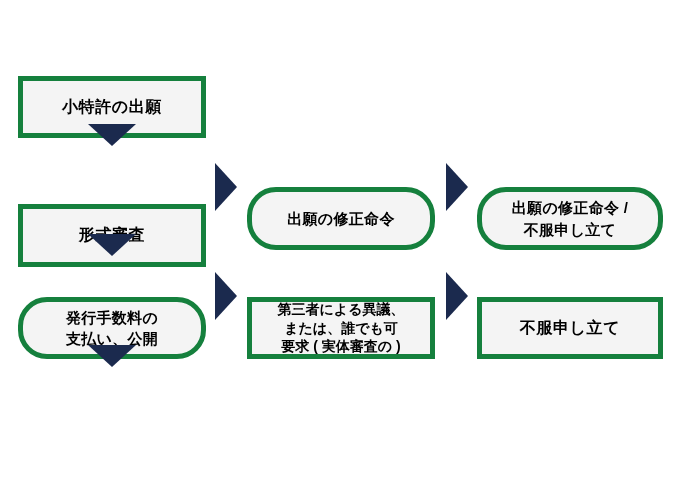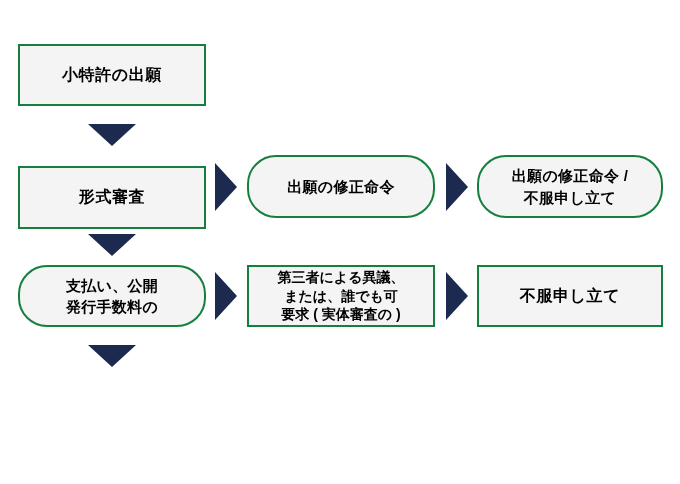--- a/index.html
+++ b/index.html
@@ -21,29 +21,30 @@
     left: 0;
     top: 0;
     width: 680px;
     height: 484px;
   }
 
   .node {
     position: absolute;
     box-sizing: border-box;
     background: #f4f4f4;
-    border: 2px solid #15803d;
+    border: 5px solid #15803d;
     display: flex;
     align-items: center;
     justify-content: center;
     text-align: center;
     color: #000000;
     line-height: 1.42;
     padding: 2px 6px;
     font-weight: 700;
+    margin-top: 32px;
   }
 
   .node .lines {
     display: block;
     width: 100%;
   }
   .node .ln { display: block; white-space: nowrap; }
 
   
   .t-lg { font-size: 16px; letter-spacing: 0.6px; }
@@ -63,21 +64,21 @@
     position: absolute;
     width: 0;
     height: 0;
     border-top: 24px solid transparent;
     border-bottom: 24px solid transparent;
     border-left: 22px solid #1b2a4e;
   }
 
   
   #node-application      { left: 18px;  top: 44px;  width: 188px; height: 62px; }
-  #node-formal-exam      { left: 18px;  top: 166px; width: 188px; height: 63px; }
+  #node-formal-exam      { left: 18px;  top: 172px; width: 188px; height: 63px; }
   #node-amend-order      { left: 247px; top: 155px; width: 188px; height: 63px; }
   #node-amended-appeal   { left: 477px; top: 155px; width: 186px; height: 63px; }
   #node-fee-publication  { left: 18px;  top: 265px; width: 188px; height: 62px; }
   #node-opposition       { left: 247px; top: 265px; width: 188px; height: 62px; }
   #node-appeal           { left: 477px; top: 265px; width: 186px; height: 62px; }
   #node-grant            { left: 18px;  top: 377px; width: 188px; height: 61px; }
 
   #arrow-down-1 { left: 88px;  top: 124px; }
   #arrow-down-2 { left: 88px;  top: 234px; }
   #arrow-down-3 { left: 88px;  top: 345px; }
@@ -120,22 +121,22 @@
     <span class="lines">
       <span class="ln">出願の修正命令 /</span>
       <span class="ln">不服申し立て</span>
     </span>
   </div>
 
   <div class="arrow-down" id="arrow-down-2"></div>
 
   <div class="node t-md" id="node-fee-publication">
     <span class="lines">
+      <span class="ln">発行手数料の</span>
       <span class="ln">支払い、公開</span>
-      <span class="ln">発行手数料の</span>
     </span>
   </div>
 
   <div class="arrow-right" id="arrow-right-3"></div>
 
   <div class="node t-sm" id="node-opposition">
     <span class="lines">
       <span class="ln">第三者による異議、</span>
       <span class="ln">または、誰でも可</span>
       <span class="ln">要求 ( 実体審査の )</span>

